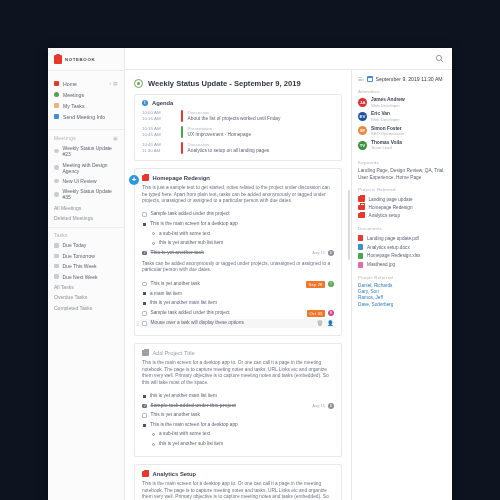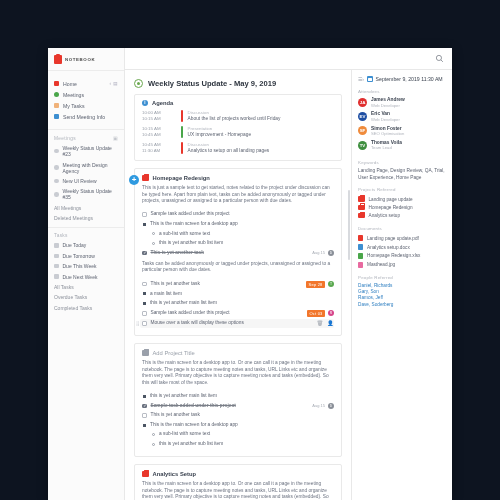--- a/index.html
+++ b/index.html
@@ -341,21 +341,21 @@
 
     <div class="mainbody">
 
       <div class="doc">
         <div class="doc-scroll">
 
           <div class="doc-title-row">
             <span class="target-ico">
                 <i></i>
               </span>
-            <span class="doc-title">Weekly Status Update - May 9, 2019</span>
+            <span class="doc-title">Weekly Status Update - September 9, 2019</span>
           </div>
 
           <div class="agenda-card">
             <div class="agenda-head">
               <span class="info-ico">i</span>
               <span class="agenda-title">Agenda</span>
             </div>
 
             <div class="agenda-row">
               <div class="agenda-times">

